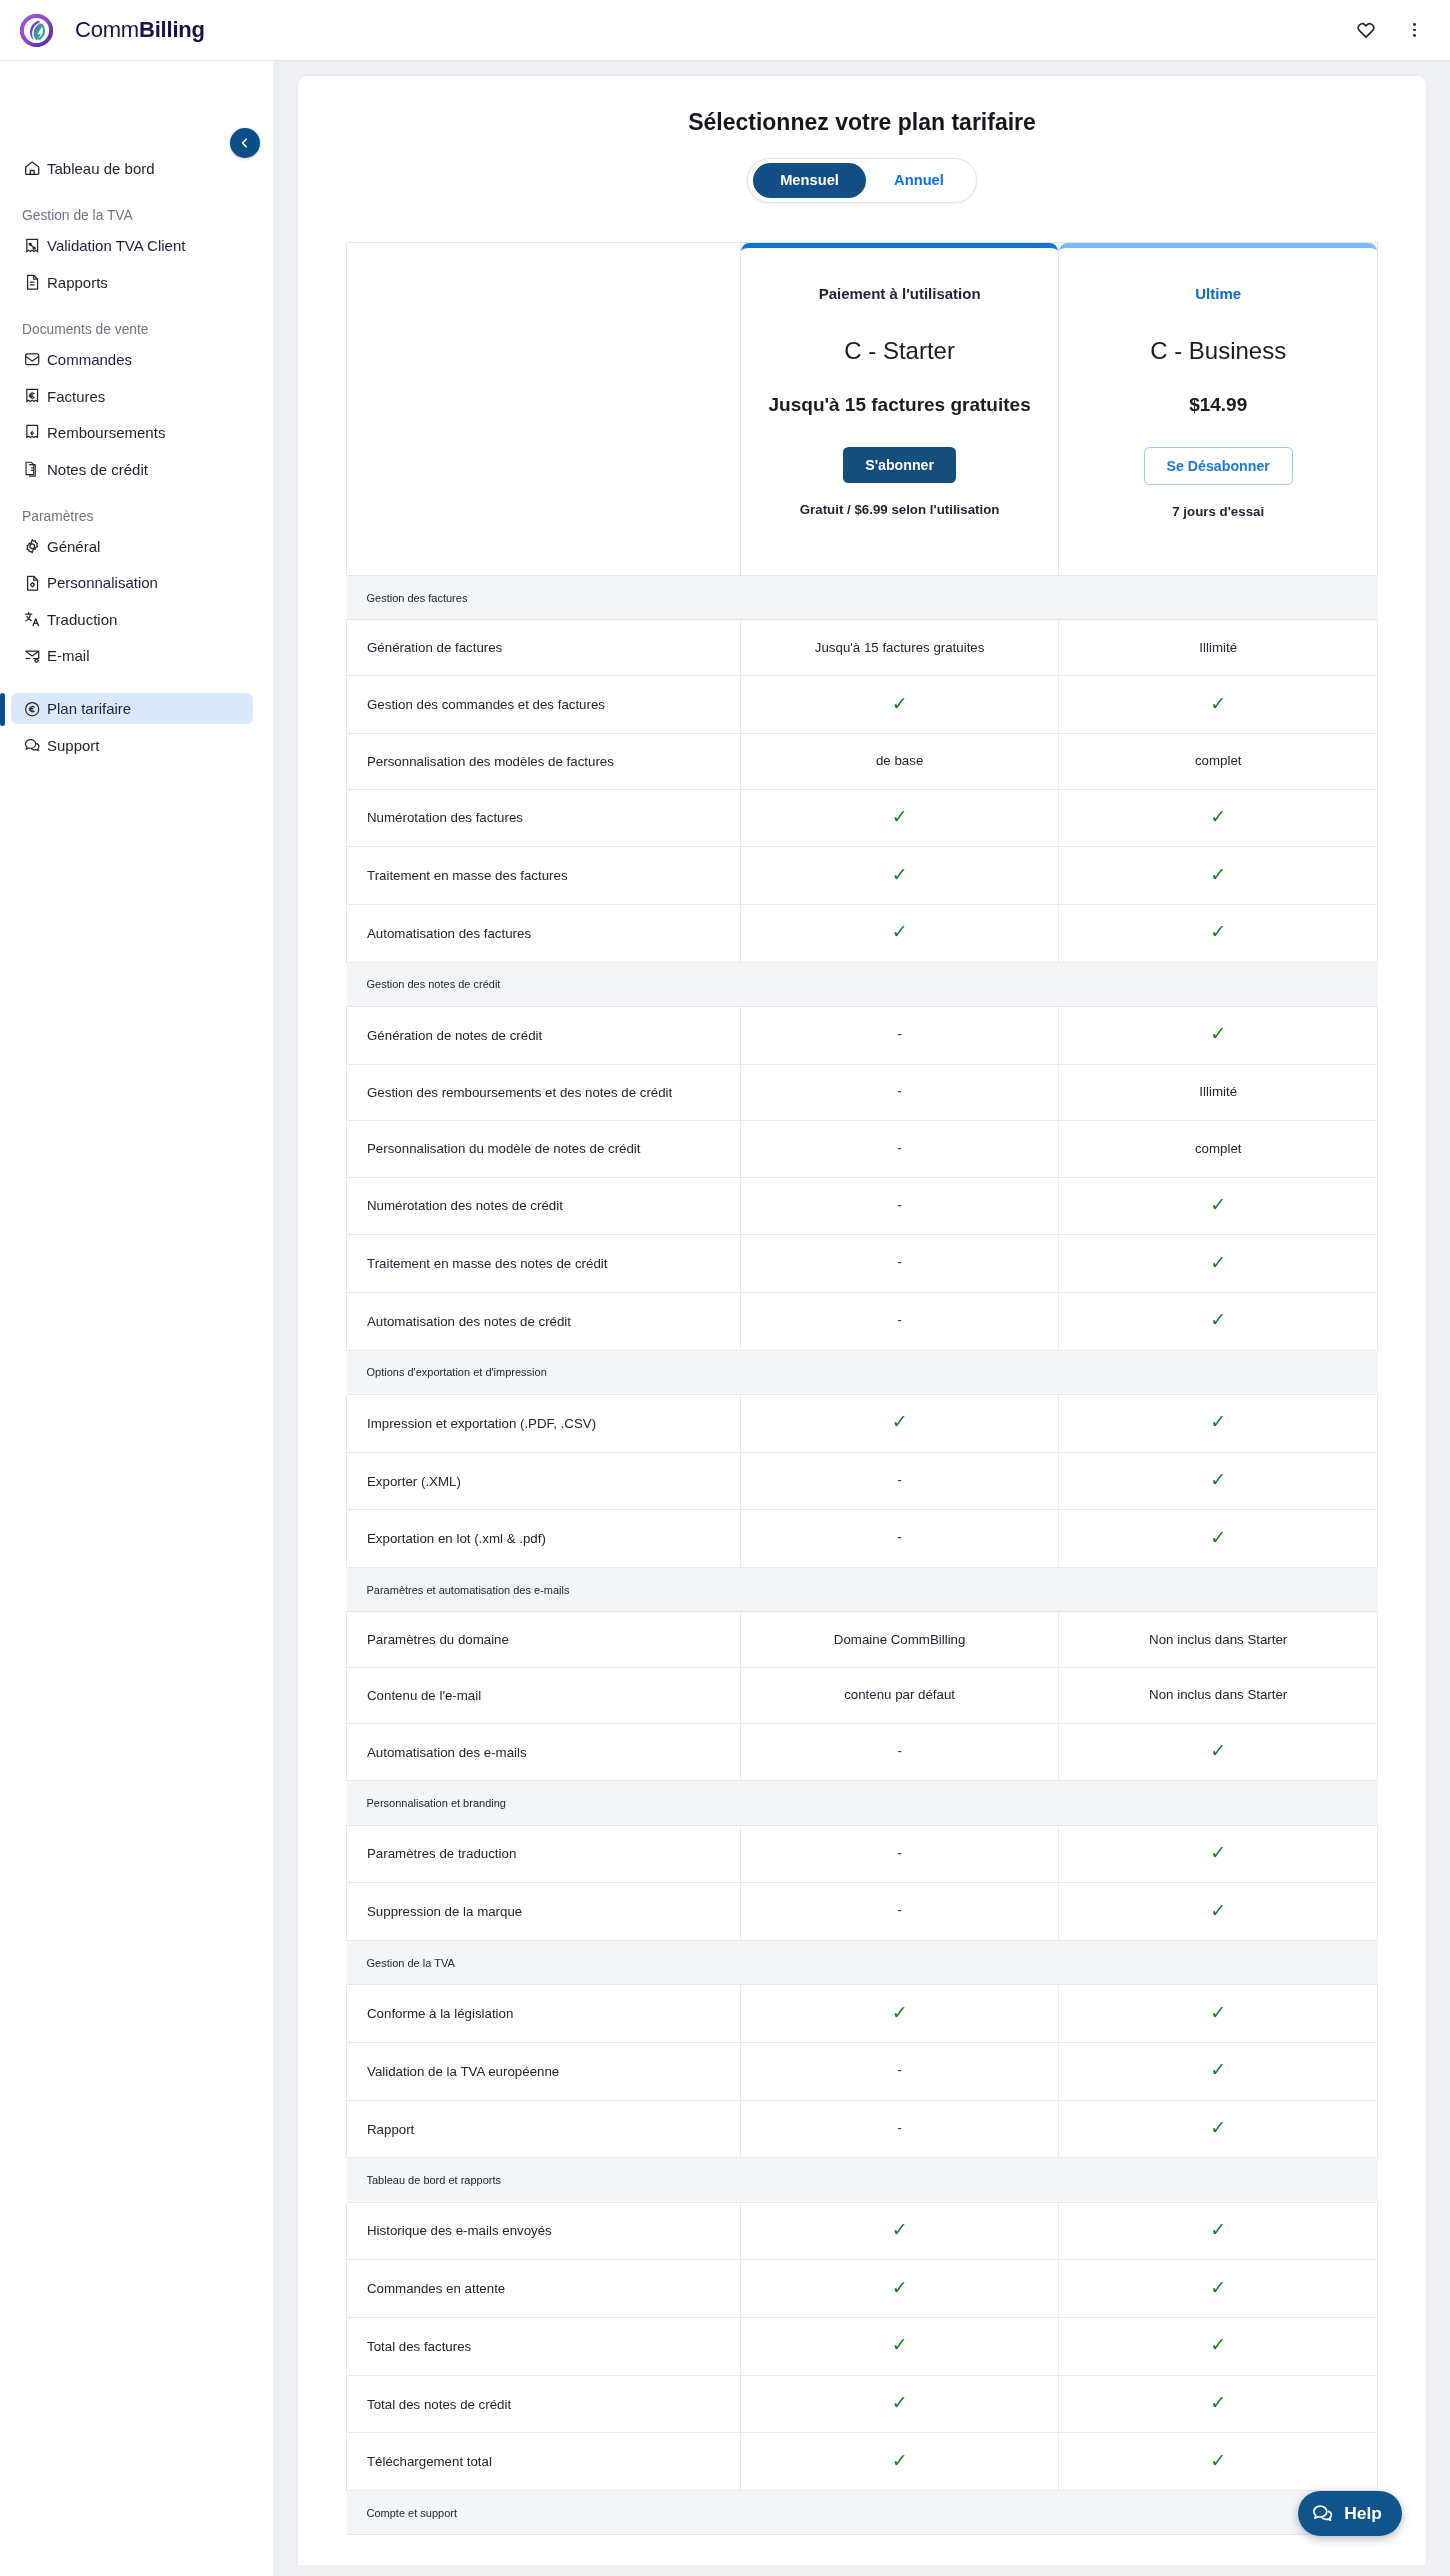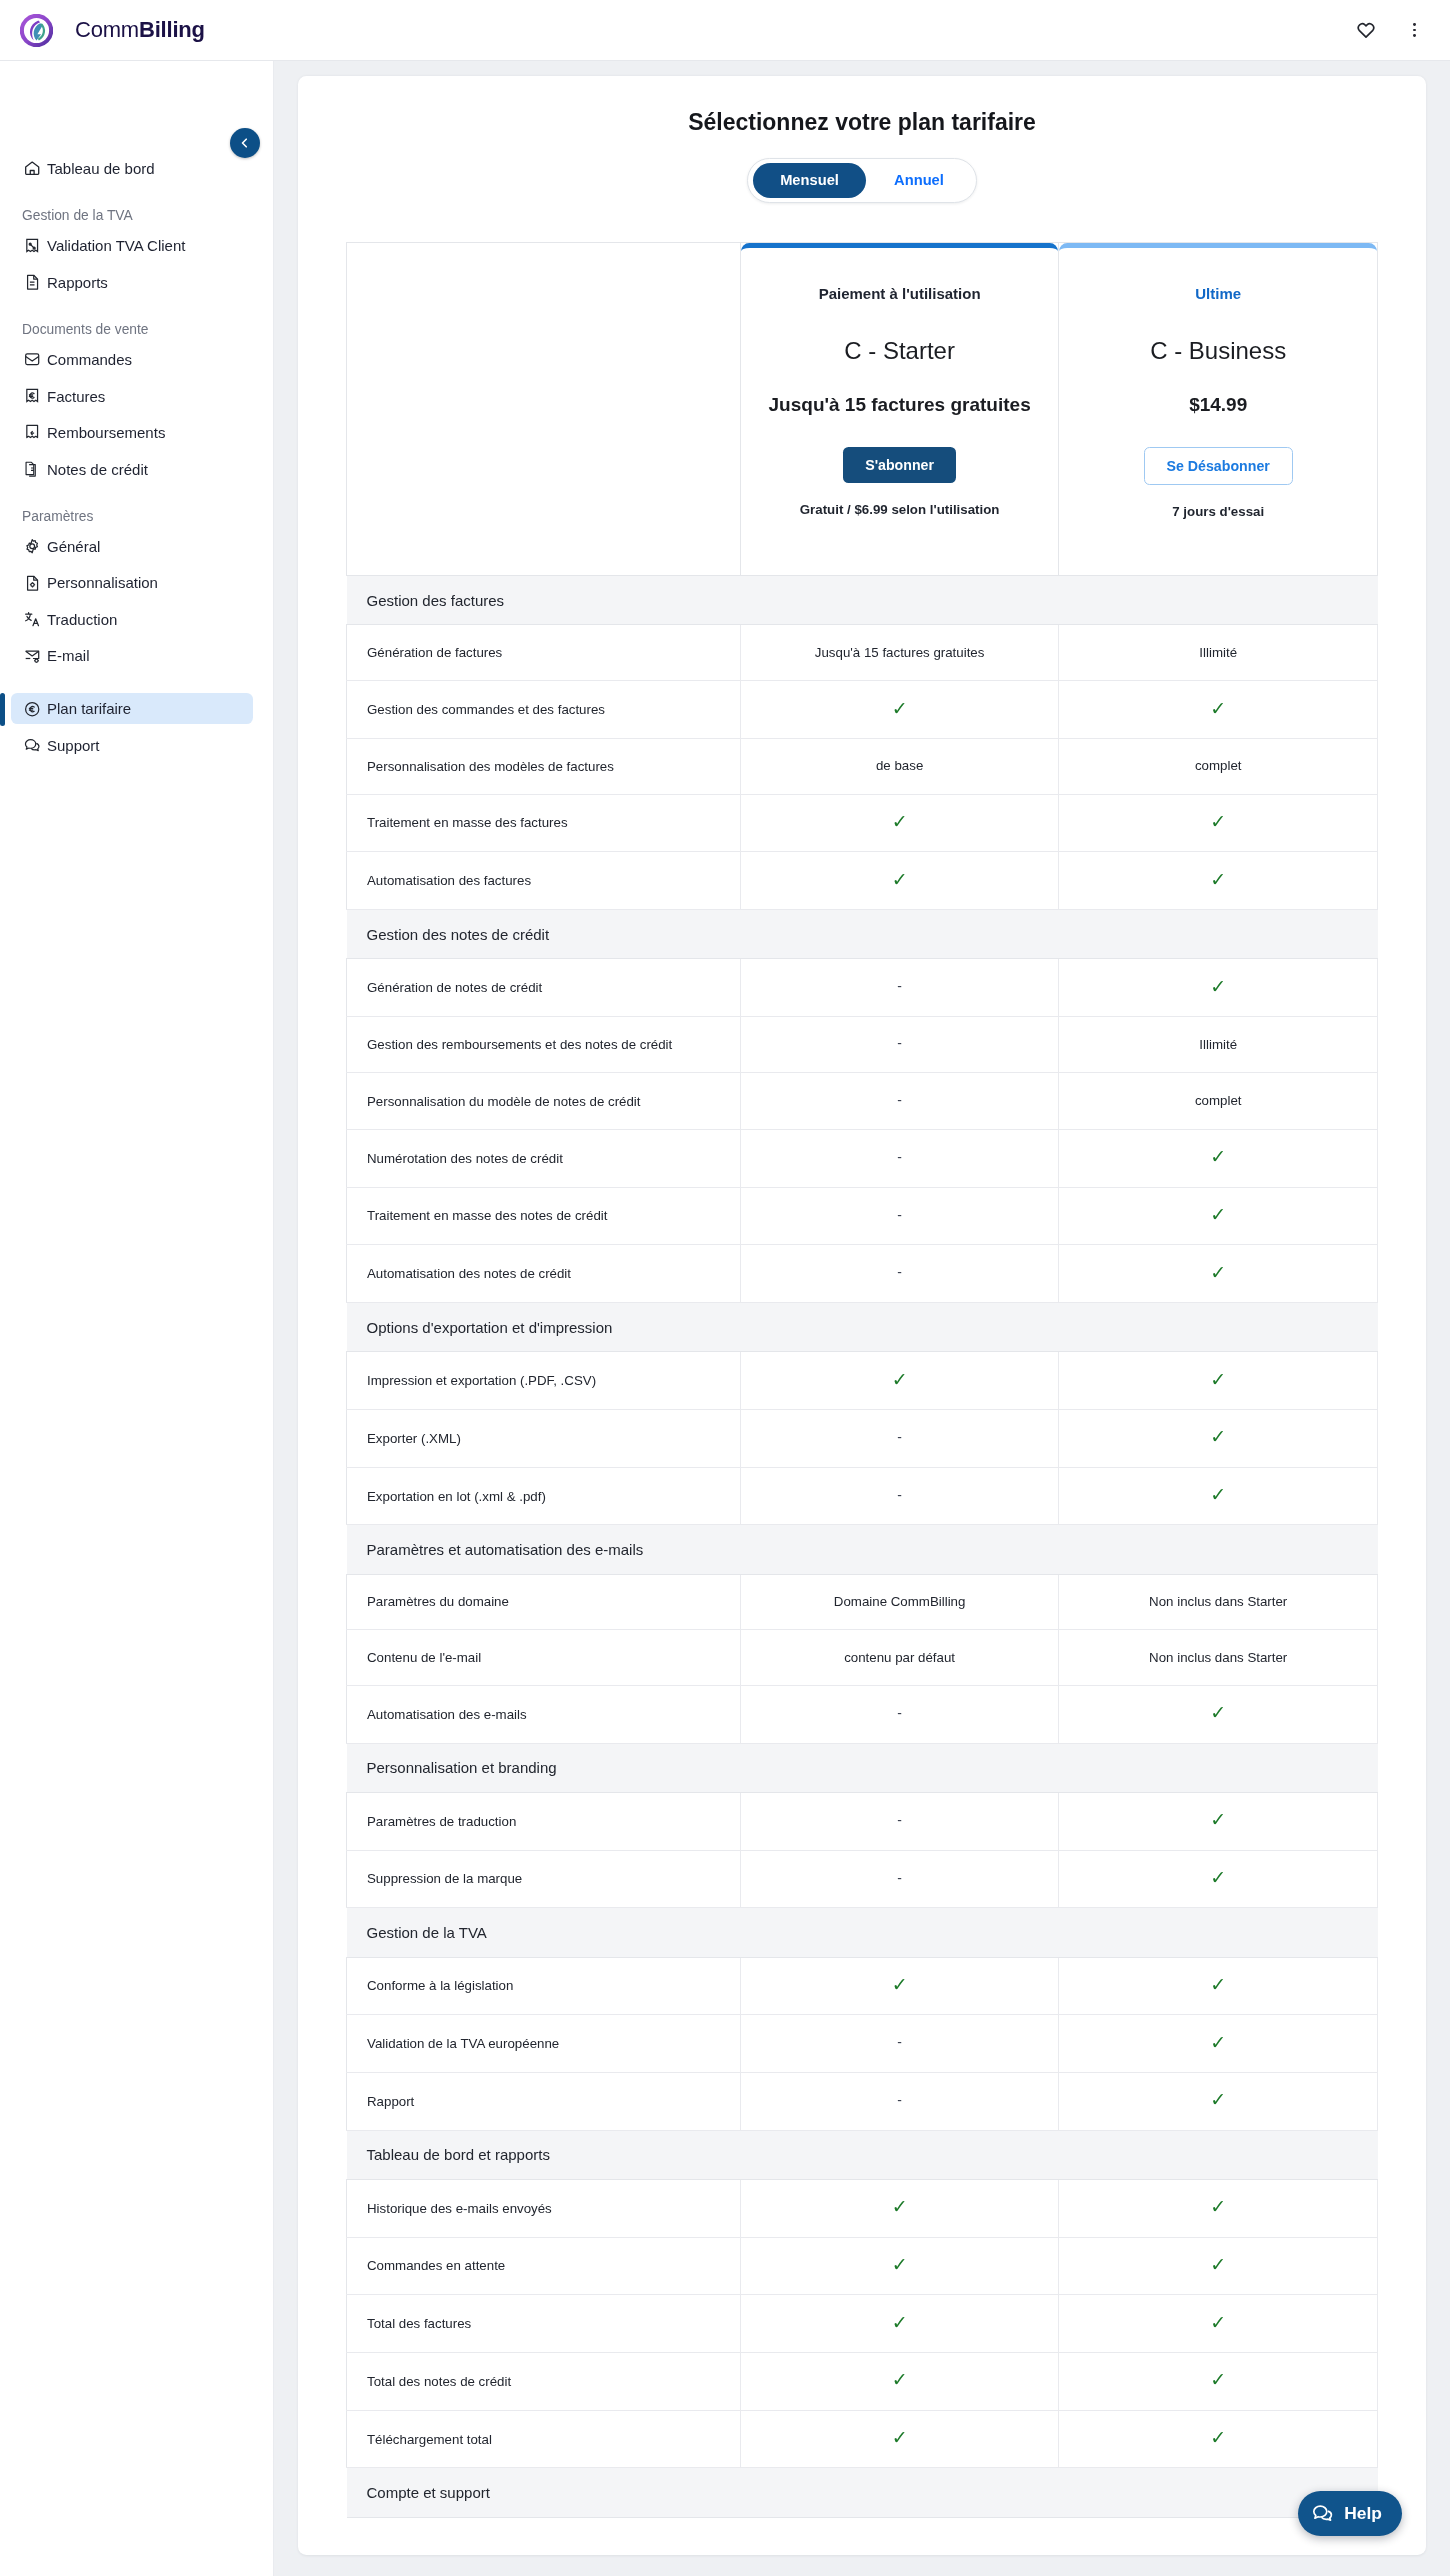--- a/index.html
+++ b/index.html
@@ -189,21 +189,21 @@
     padding: 10px 22px;
     display: inline-block;
   }
   .plan-btn.primary { background: #154d7c; color: #fff; }
   .plan-btn.outline { background: #fff; color: #1b7ae0; border: 0.9px solid #9fc9f2; }
   .plan-note { margin-top: 18.4px; font-size: 13.3px; font-weight: 700; color: #1f242e; }
 
   
   .sec-row td {
     background: #f4f5f7;
-    font-size: 15px;
+    font-size: 11px;
     color: #22262f;
     padding: 15.6px 0 15.6px 20px;
     border-top: 0.9px solid #e4e6ea;
     border-bottom: 0.9px solid #e4e6ea;
   }
   .feat-row td {
     border: 0.9px solid #e9eaee;
     font-size: 13.3px;
     color: #22262f;
     padding: 17.4px 13px;
@@ -482,20 +482,25 @@
               <td class="feat-name">Gestion des commandes et des factures</td>
               <td class="val"><span class="check">✓</span></td>
               <td class="val"><span class="check">✓</span></td>
             </tr>
             <tr class="feat-row">
               <td class="feat-name">Personnalisation des modèles de factures</td>
               <td class="val">de base</td>
               <td class="val">complet</td>
             </tr>
             <tr class="feat-row">
+              <td class="feat-name">Numérotation des factures</td>
+              <td class="val"><span class="check">✓</span></td>
+              <td class="val"><span class="check">✓</span></td>
+            </tr>
+            <tr class="feat-row">
               <td class="feat-name">Traitement en masse des factures</td>
               <td class="val"><span class="check">✓</span></td>
               <td class="val"><span class="check">✓</span></td>
             </tr>
             <tr class="feat-row">
               <td class="feat-name">Automatisation des factures</td>
               <td class="val"><span class="check">✓</span></td>
               <td class="val"><span class="check">✓</span></td>
             </tr>
             <tr class="sec-row">

